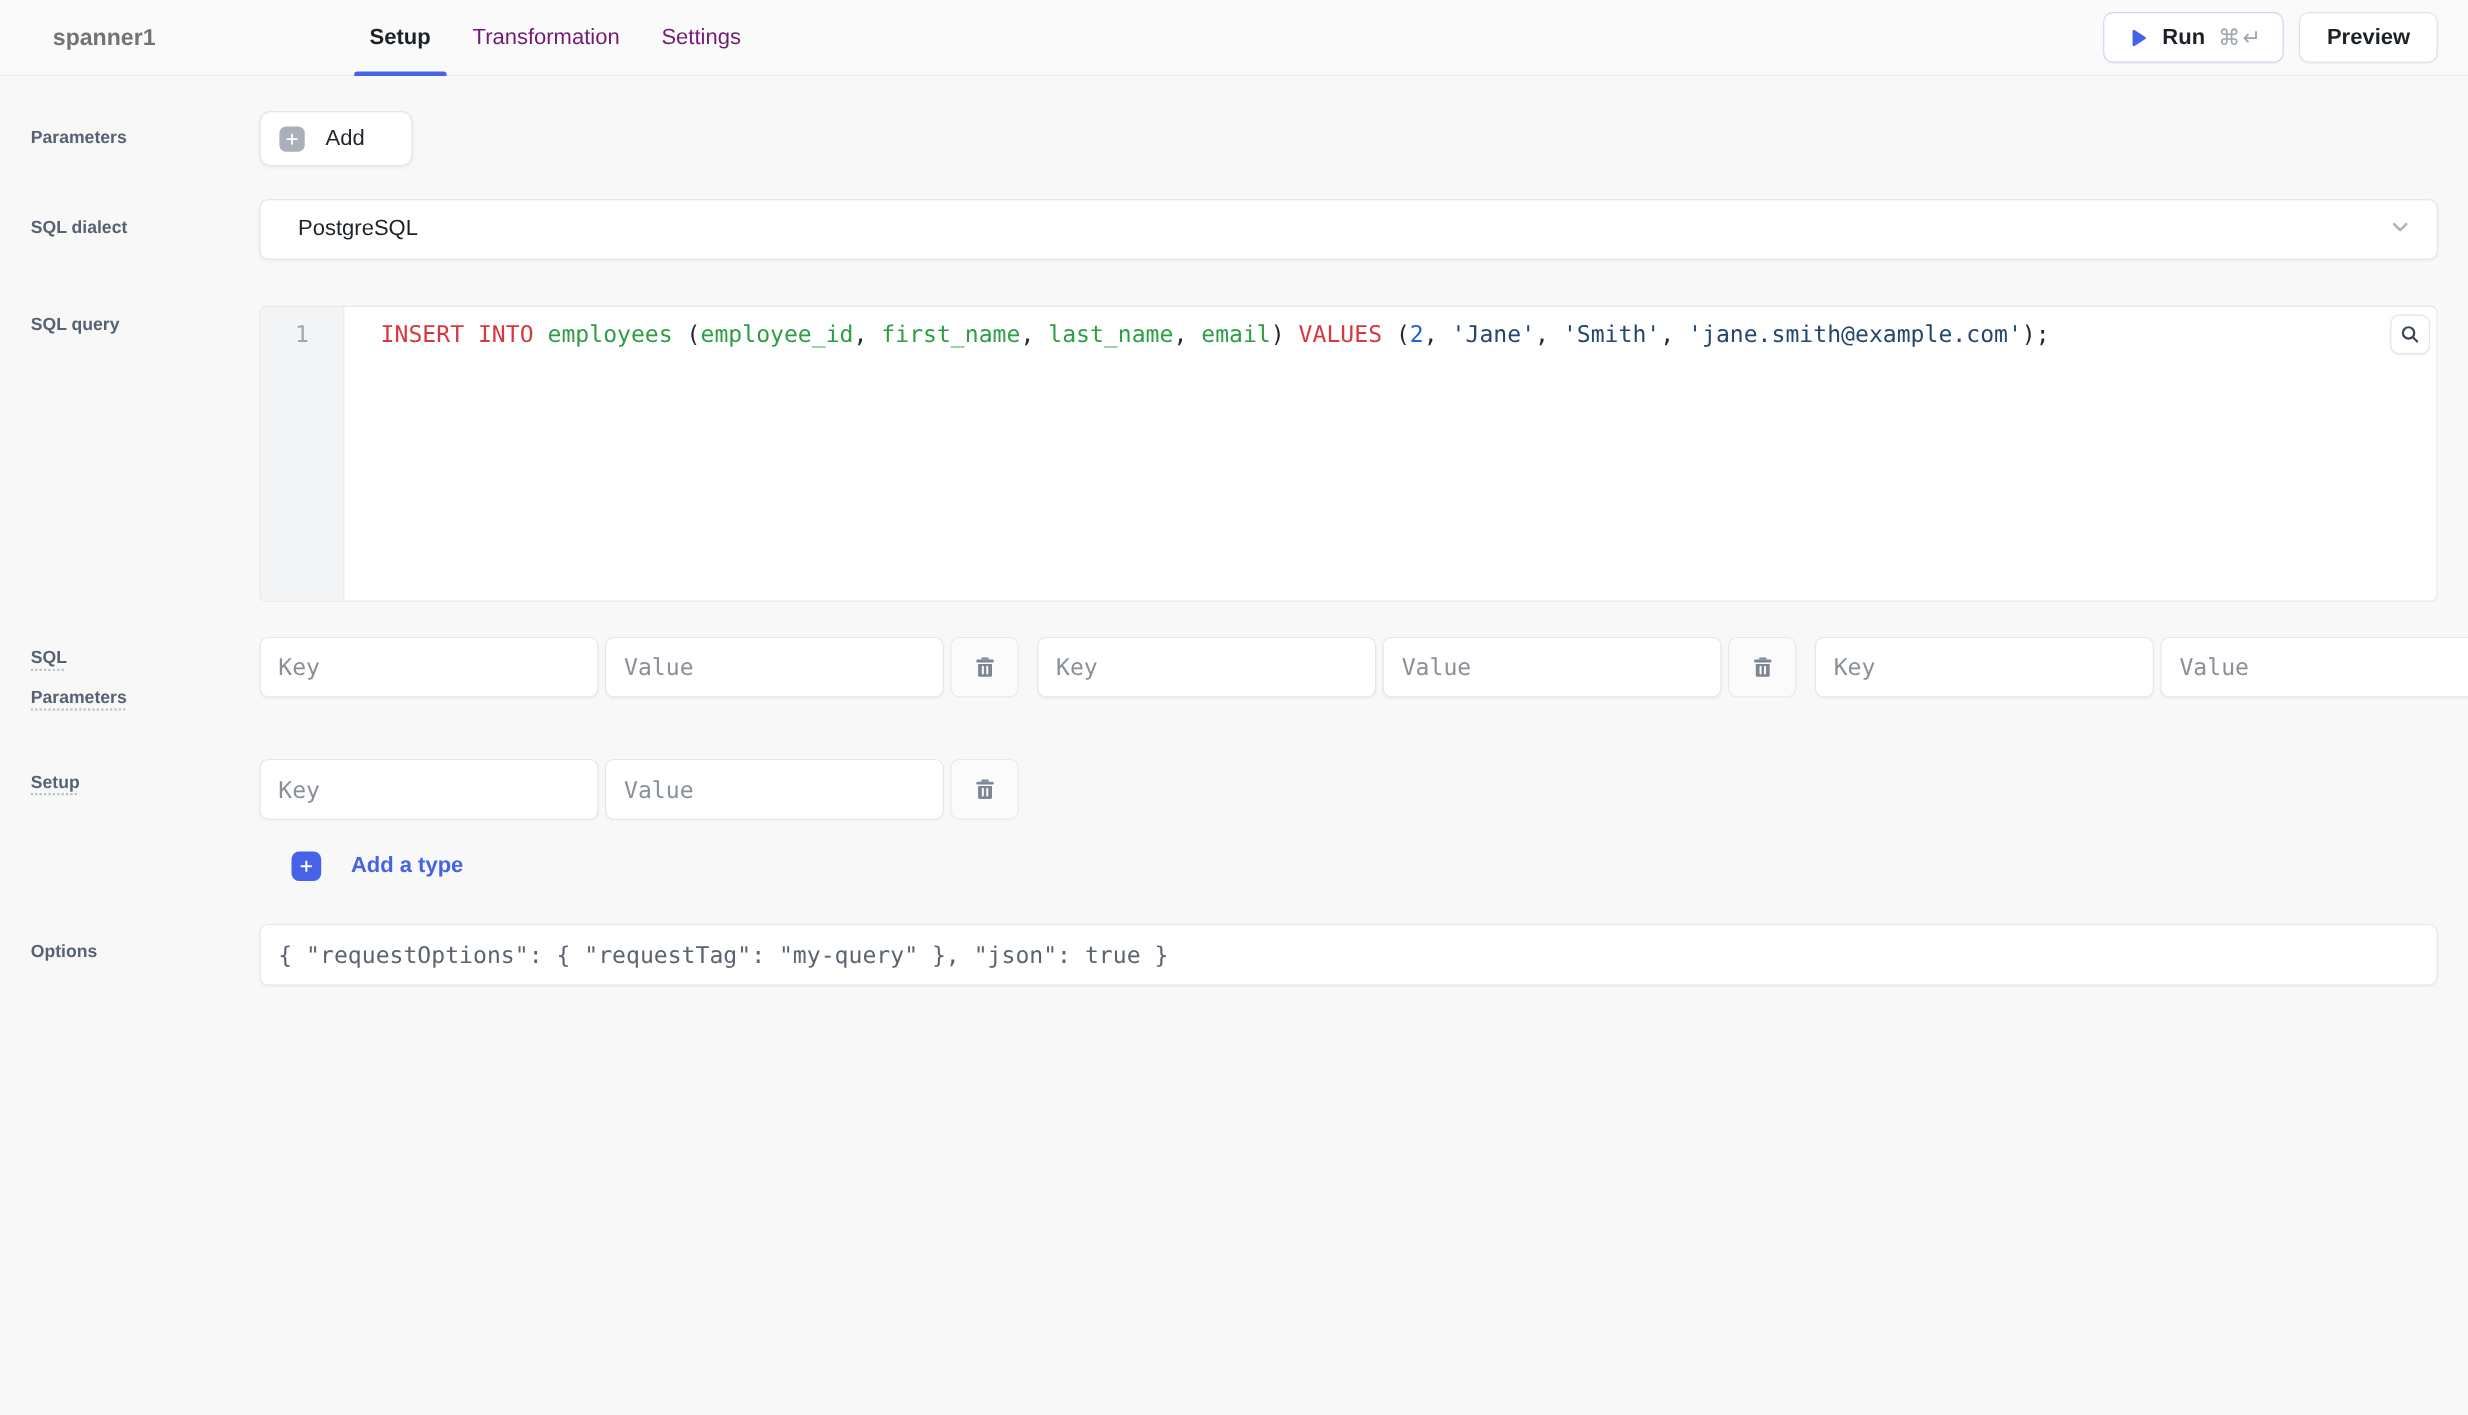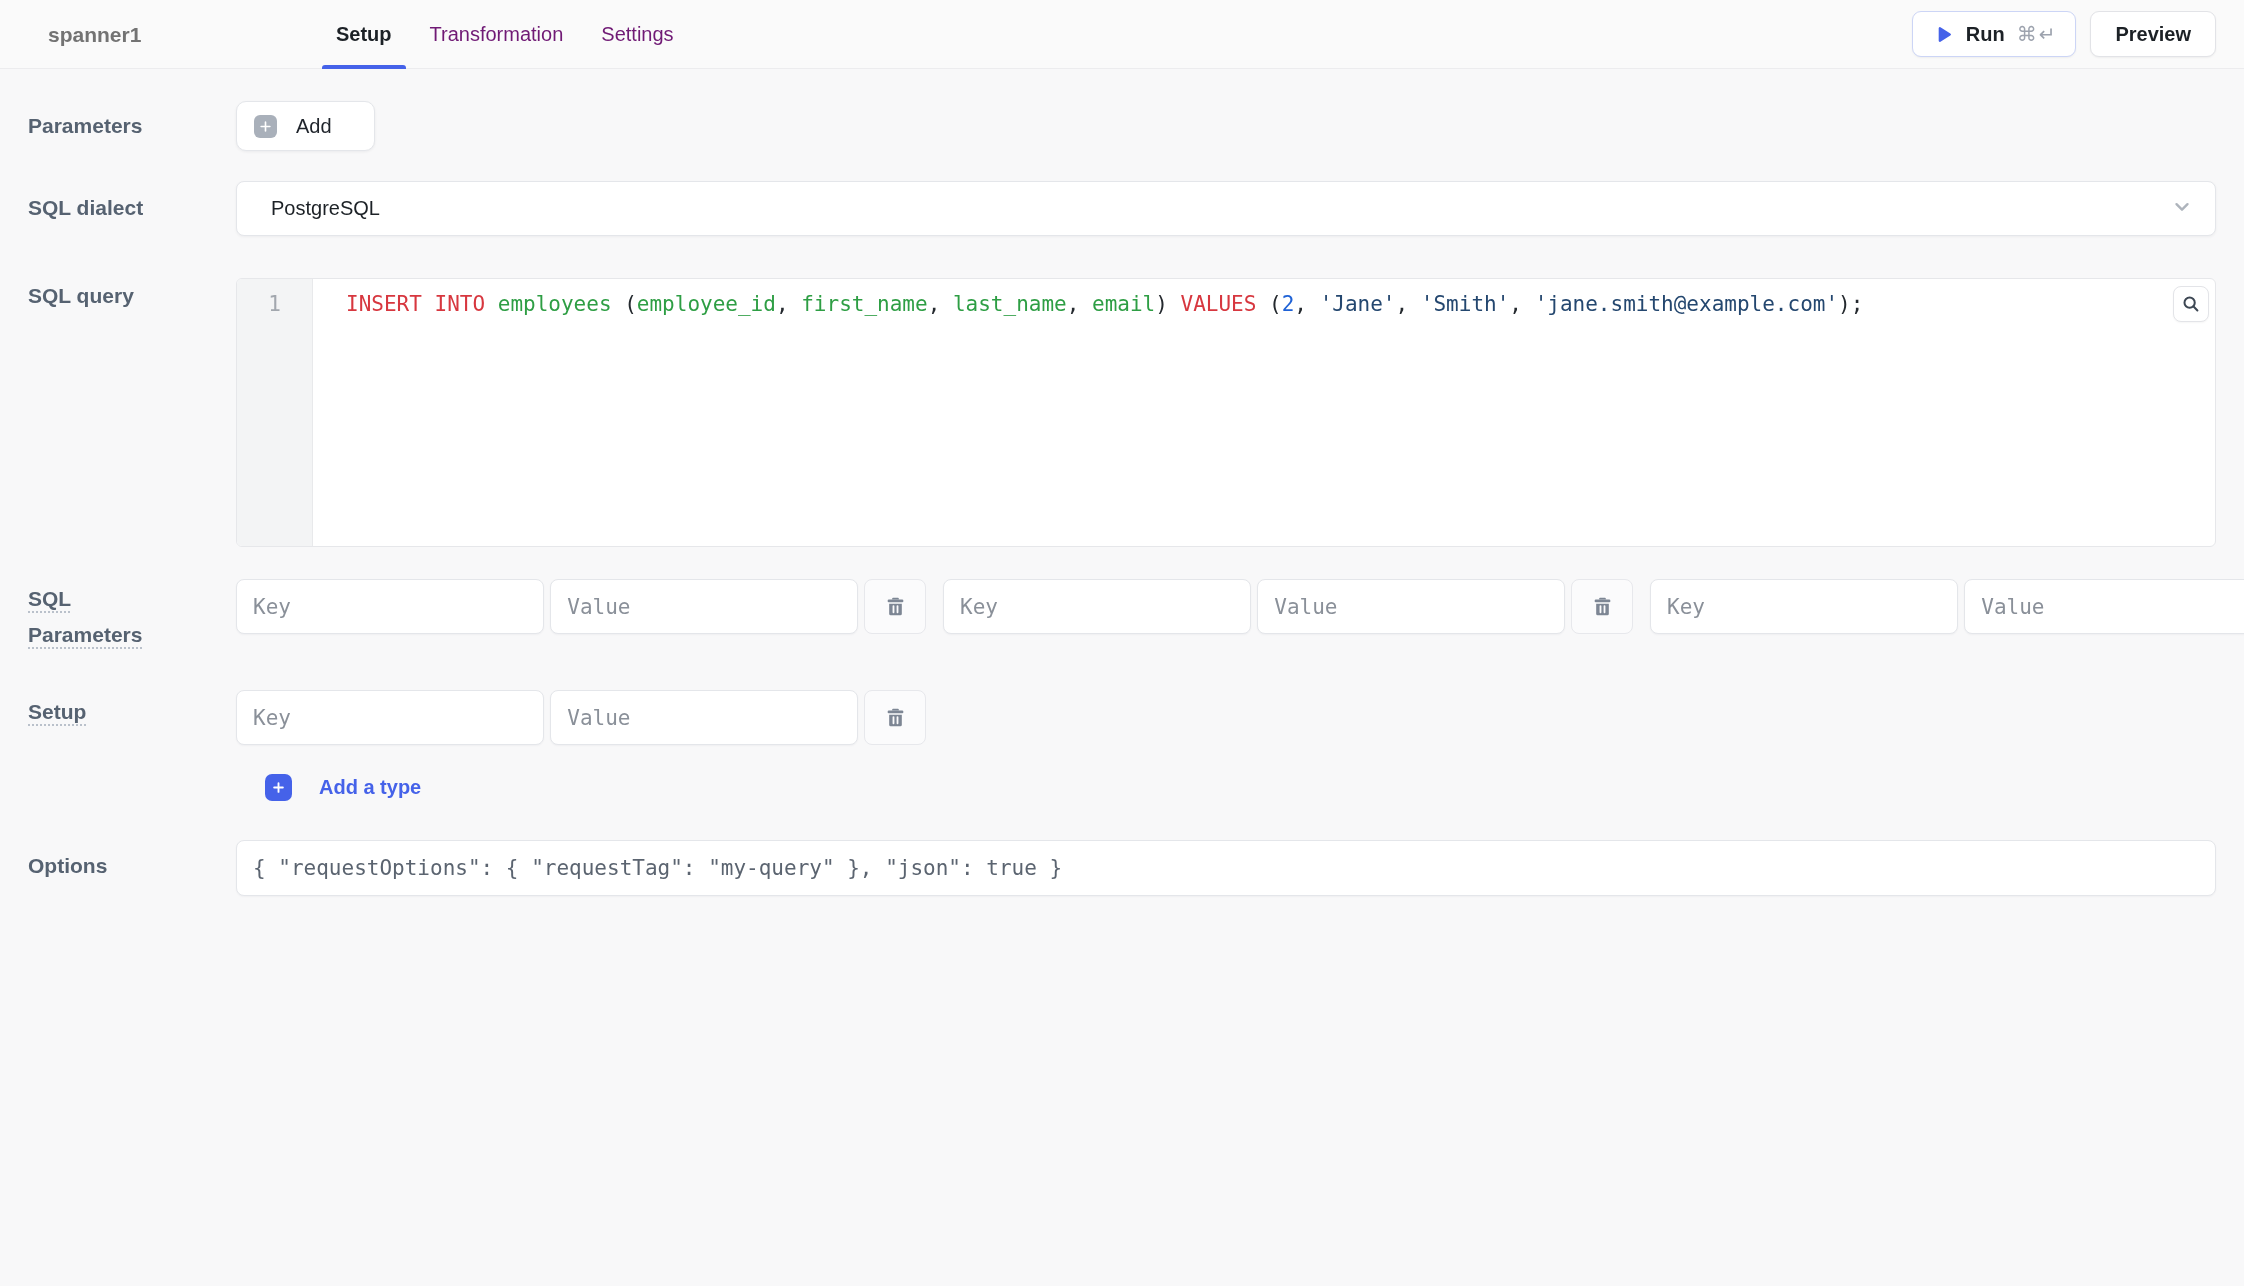--- a/index.html
+++ b/index.html
@@ -39,21 +39,21 @@
     box-shadow:0 1px 2px rgba(0,0,0,.05);
   }
   .btn-run{ border:1.5px solid #ccd5f6; padding:0 18px 0 20px; gap:12px; }
   .btn-run .shortcut{ font-weight:400; font-size:20px; color:#9da3ae; letter-spacing:2px; }
   .btn-preview{ border:1.5px solid #e2e3e7; padding:0 24px; }
 
   
   .content{ padding:0 28px; }
   .row{ display:flex; }
   .row-label{
-    width:208px; flex:none; font-size:21px; font-weight:600; color:#566271; line-height:28px;
+    width:208px; flex:none; font-size:16px; font-weight:600; color:#566271; line-height:28px;
   }
   .row-body{ flex:1; min-width:0; }
   .hint-underline{
     text-decoration:underline dotted #bac1cb;
     text-decoration-thickness:2px; text-underline-offset:5px;
   }
 
   .field{
     background:#fff; border:1px solid #e4e6ea; border-radius:8px; height:55px;
     display:flex; align-items:center; box-shadow:0 1px 3px rgba(17,24,39,.05);

